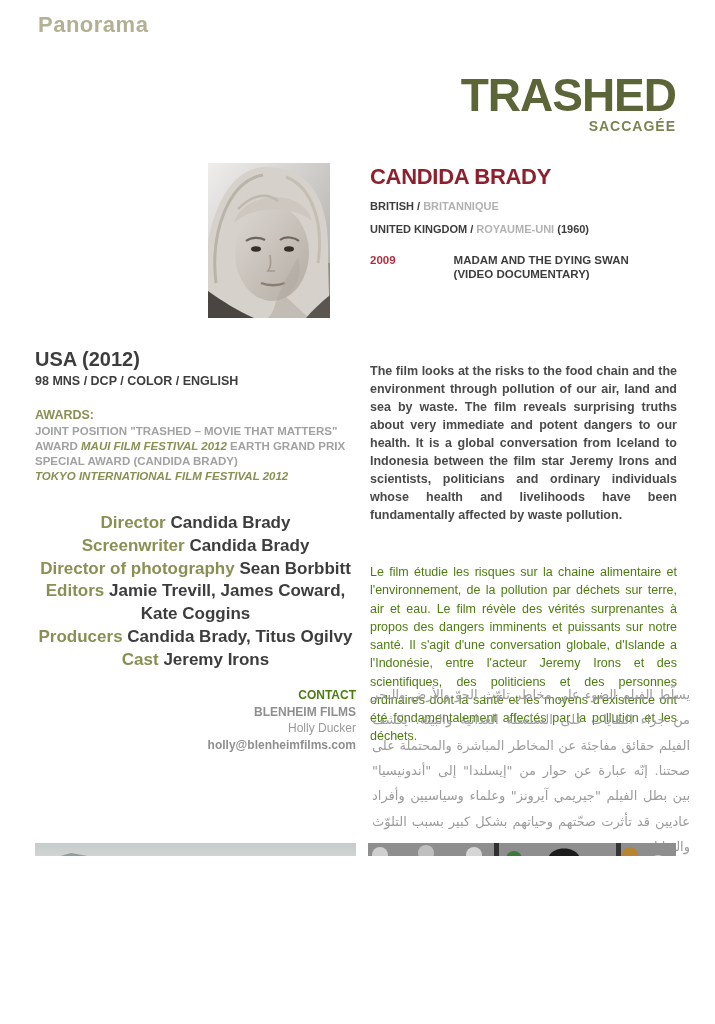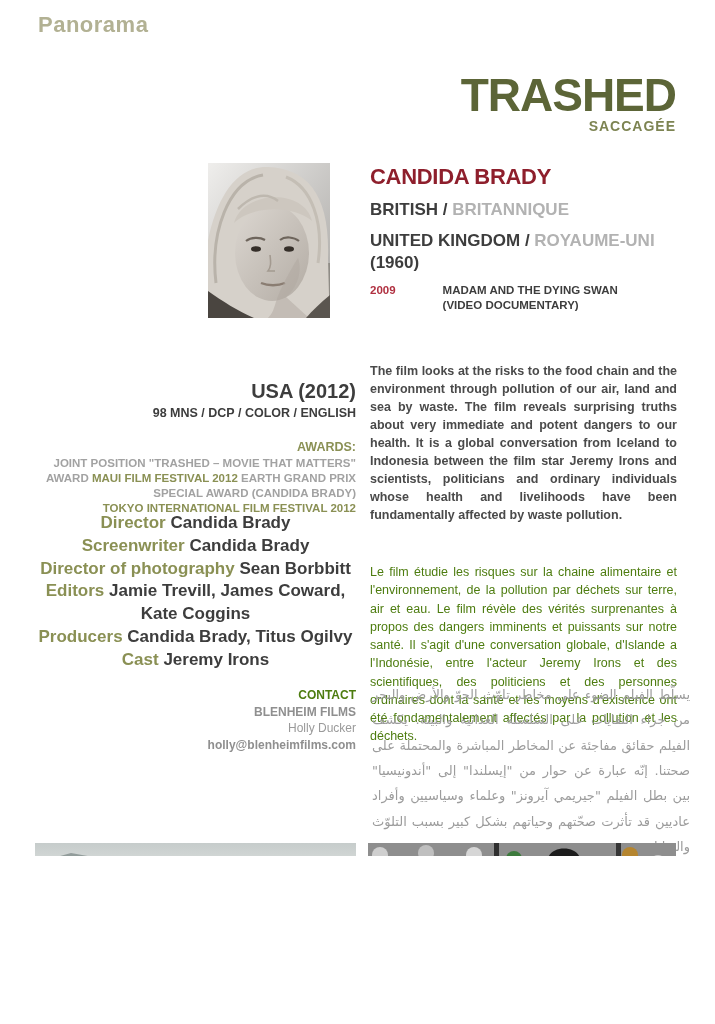--- a/index.html
+++ b/index.html
@@ -9,33 +9,33 @@
   }
   
   .panorama{position:absolute;left:38px;top:12px;font-size:22px;font-weight:bold;color:#b2b193;letter-spacing:0.5px;}
   .title-block{position:absolute;right:39px;top:72px;text-align:right;}
   .film-title{font-size:46px;line-height:1;font-weight:bold;color:#5c6537;letter-spacing:-1px;}
   .film-title-fr{font-size:14px;font-weight:bold;color:#7d8452;letter-spacing:1px;margin-top:0;}
   
   .portrait{position:absolute;left:208px;top:163px;width:122px;height:155px;overflow:hidden;}
   .director-info{position:absolute;left:370px;top:164px;width:310px;}
   .director-name{font-size:22px;font-weight:bold;color:#8e1f2c;letter-spacing:-0.3px;margin-bottom:6px;}
-  .nat-line{font-size:17px;font-weight:bold;line-height:1.3;margin-top:9px;}
+  .nat-line{font-size:11px;font-weight:bold;line-height:1.3;margin-top:9px;}
   .seg-dark{color:#3d3d3d;}
   .seg-light{color:#b2b2b2;}
-  .filmography{display:flex;gap:7px;margin-top:9px;font-size:11.5px;font-weight:bold;line-height:1.25;}
+  .filmography{display:flex;gap:18px;margin-top:16px;font-size:11.5px;font-weight:bold;line-height:1.25;}
   .filmo-year{color:#b03040;}
   .filmo-title,.filmo-format{color:#3d3d3d;padding-left:40px;}
   
-  .meta-col{position:absolute;left:35px;top:380px;width:321px;text-align:right;}
+  .meta-col{position:absolute;left:35px;top:348px;width:321px;text-align:left;}
   .country-year{font-size:20px;font-weight:bold;color:#3d3d3d;}
   .specs{font-size:12.5px;font-weight:bold;color:#3d3d3d;margin-top:3px;}
   .awards{margin-top:19px;font-size:11.5px;font-weight:bold;line-height:1.3;color:#a2a2a2;}
   .awards .heading{color:#8a9054;font-size:12.5px;margin-bottom:1px;}
-  .hl-olive{color:#8a9054;}
+  .hl-olive{color:#8a9054;font-style:italic;}
   
   .syn-en{position:absolute;left:370px;top:362px;width:307px;font-size:12.5px;font-weight:bold;color:#4a4a4a;text-align:justify;line-height:1.44;}
   .credits{position:absolute;left:35px;top:512px;width:321px;text-align:center;font-size:17px;line-height:1.34;}
   .c-label{color:#8a9054;font-weight:bold;}
   .c-value{color:#3d3d3d;font-weight:bold;}
   .syn-fr{position:absolute;left:370px;top:519px;width:307px;font-size:12.5px;color:#4d7c0f;text-align:justify;line-height:1.46;margin-top:44px;}
   
   .contact{position:absolute;left:35px;top:687px;width:321px;text-align:right;font-size:12px;line-height:1.38;}
   .contact .heading{color:#4d7c0f;font-weight:bold;}
   .contact .company{color:#8f8f8f;font-weight:bold;}

